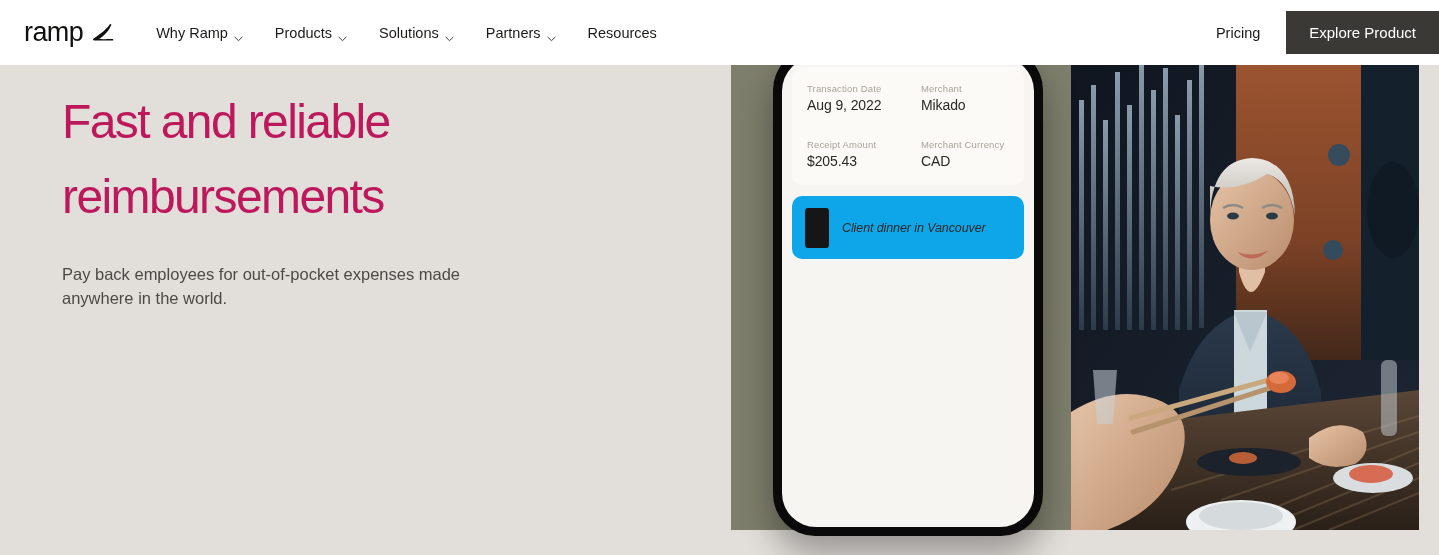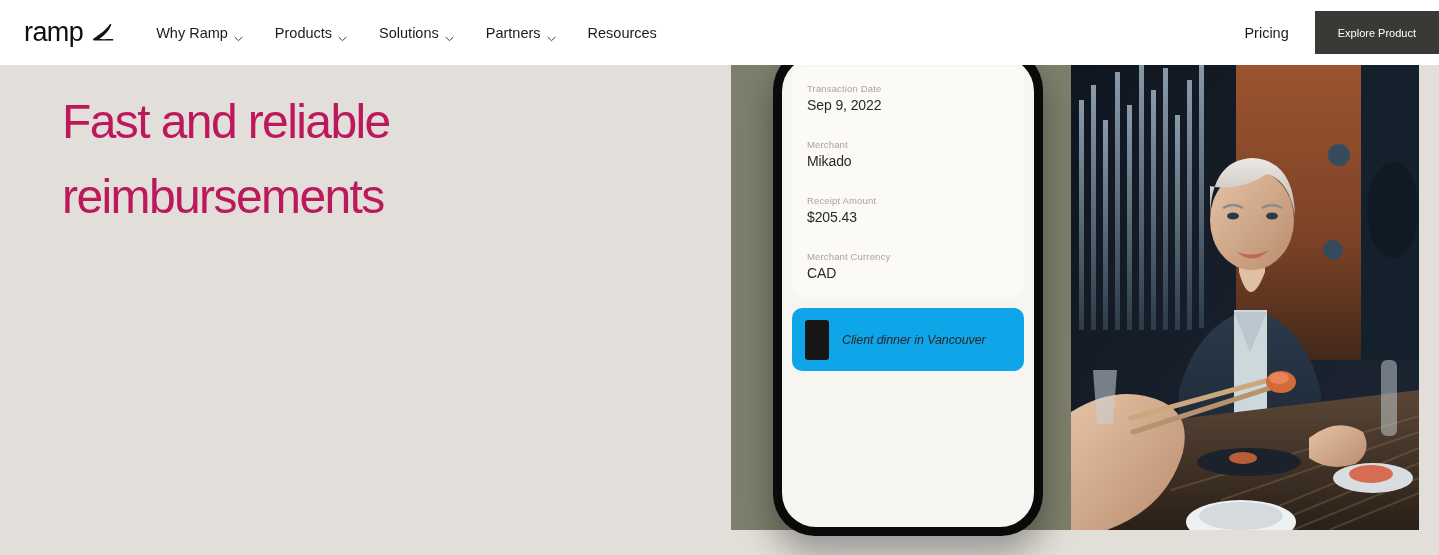--- a/index.html
+++ b/index.html
@@ -45,21 +45,21 @@
   .nav-right {
     margin-left:auto; display:flex; align-items:center; height:65px;
   }
   .nav-pricing {
     font-size:14.5px; color:#1c1b19; padding:0 26px; cursor:pointer;
     white-space:nowrap;
   }
   .explore-btn {
     height:43px; background:#3a3936; color:#ffffff;
     display:flex; align-items:center; justify-content:center;
-    font-size:11px; padding:0 23px; border:none; cursor:pointer;
+    font-size:15px; padding:0 23px; border:none; cursor:pointer;
     white-space:nowrap; font-family:inherit;
   }
 
   
   .hero-copy {
     position:absolute; left:62px; top:84px; width:620px; z-index:5;
   }
   .hero-title {
     font-size:48px; line-height:75px; font-weight:400;
     color:#be185d; letter-spacing:-1.6px;
@@ -93,21 +93,21 @@
     width:100%; height:100%;
     background:#f7f5f1;
     border-radius:34px;
     overflow:hidden;
     padding:10px 10px 0 10px;
   }
 
   .txn-card {
     background:#fbfaf7; border-radius:10px;
     padding:16px 15px 16px 15px;
-    display:grid; grid-template-columns:1fr; row-gap:14px; column-gap:6px;gap:26px;
+    display:grid; grid-template-columns:1fr 1fr; row-gap:14px; column-gap:6px;gap:26px;
   }
   .fld-label { font-size:9.5px; color:#a9a49c; letter-spacing:.15px; margin-bottom:3px; }
   .fld-value { font-size:14px; color:#2a2926; letter-spacing:-.1px; }
 
   .review-card {
     margin-top:12px;
     background:#fdfbf8; border:1px solid #e6d6c3; border-radius:10px;
     padding:12px 13px 13px 13px;
   }
   .review-head { font-size:11.5px; color:#c29a74; margin-bottom:11px; letter-spacing:.1px; }
@@ -212,20 +212,21 @@
     </div>
 
     <div class="nav-right">
       <div class="nav-pricing">Pricing</div>
       <button class="explore-btn">Explore Product</button>
     </div>
   </nav>
 
   <div class="hero-copy">
     <h1 class="hero-title">Fast and reliable reimbursements</h1>
+    <p class="hero-sub">Pay back employees for out-of-pocket expenses made anywhere in the world.</p>
   </div>
 
   <div class="media">
 
     <div class="olive"></div>
 
     <div class="photo">
       <svg viewBox="0 0 348 470" xmlns="http://www.w3.org/2000/svg" preserveAspectRatio="xMidYMid slice">
         <defs>
           <linearGradient id="wood" x1="0" y1="0" x2="0" y2="1">
@@ -321,21 +322,21 @@
         <rect x="310" y="300" width="16" height="76" rx="6" fill="#c8d2d8" opacity=".5"></rect>
       </svg>
     </div>
 
     <div class="phone">
       <div class="phone-screen">
 
         <div class="txn-card">
           <div>
             <div class="fld-label">Transaction Date</div>
-            <div class="fld-value">Sep 9, 2022</div>
+            <div class="fld-value">Aug 9, 2022</div>
           </div>
           <div>
             <div class="fld-label">Merchant</div>
             <div class="fld-value">Mikado</div>
           </div>
           <div>
             <div class="fld-label">Receipt Amount</div>
             <div class="fld-value">$205.43</div>
           </div>
           <div>

